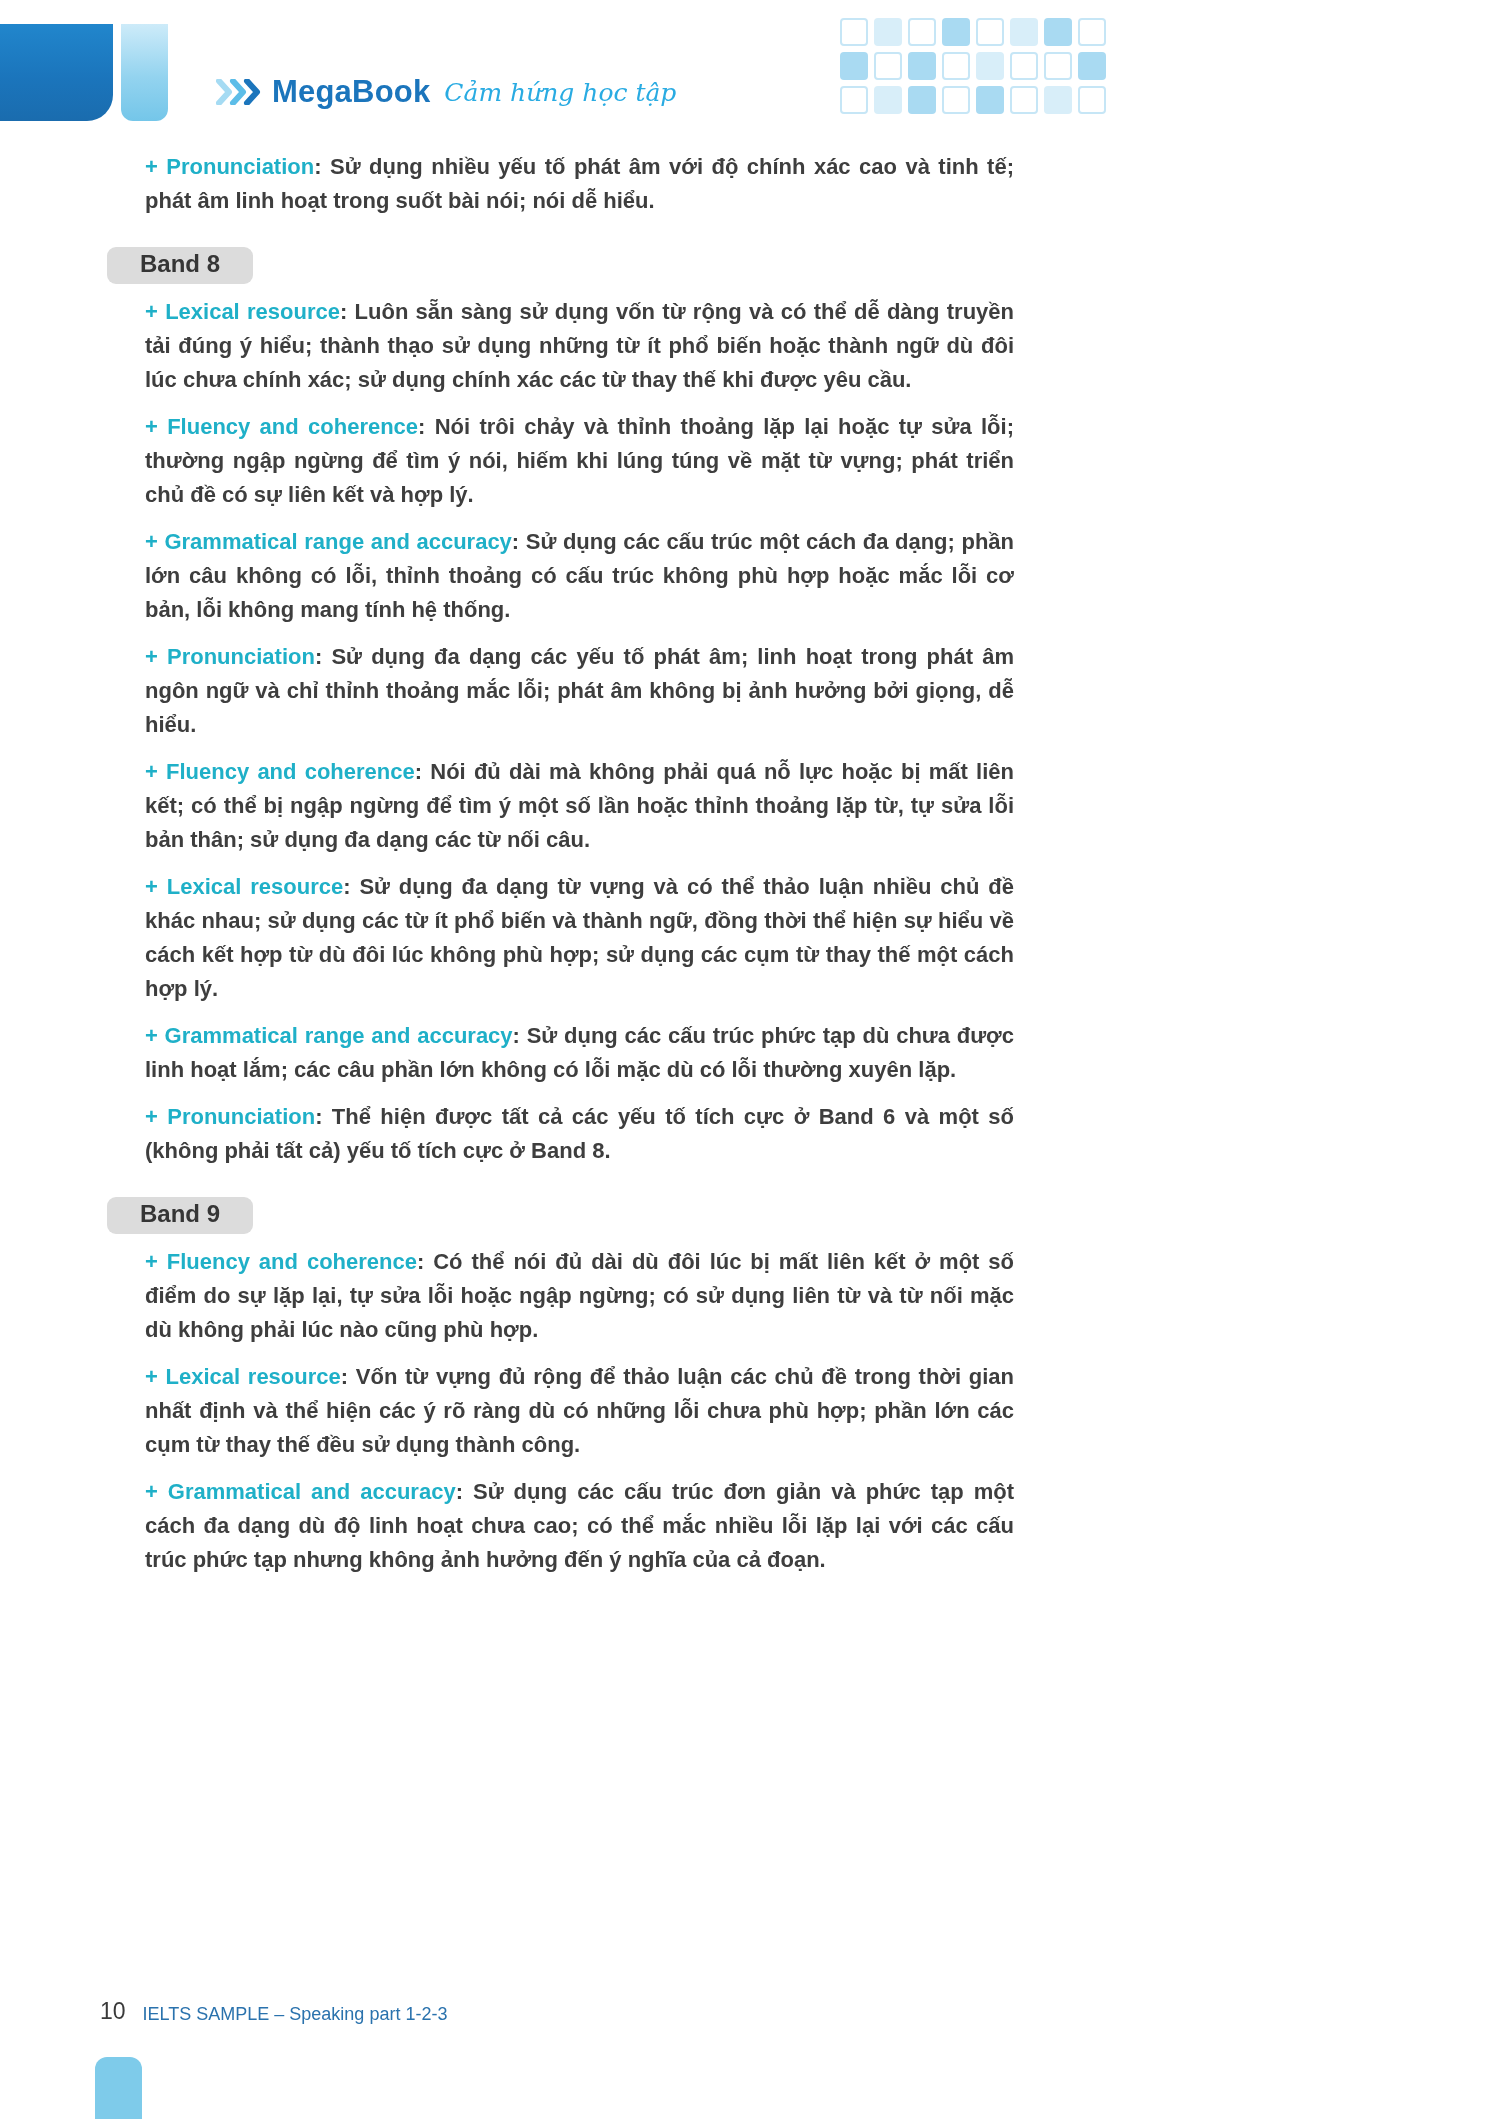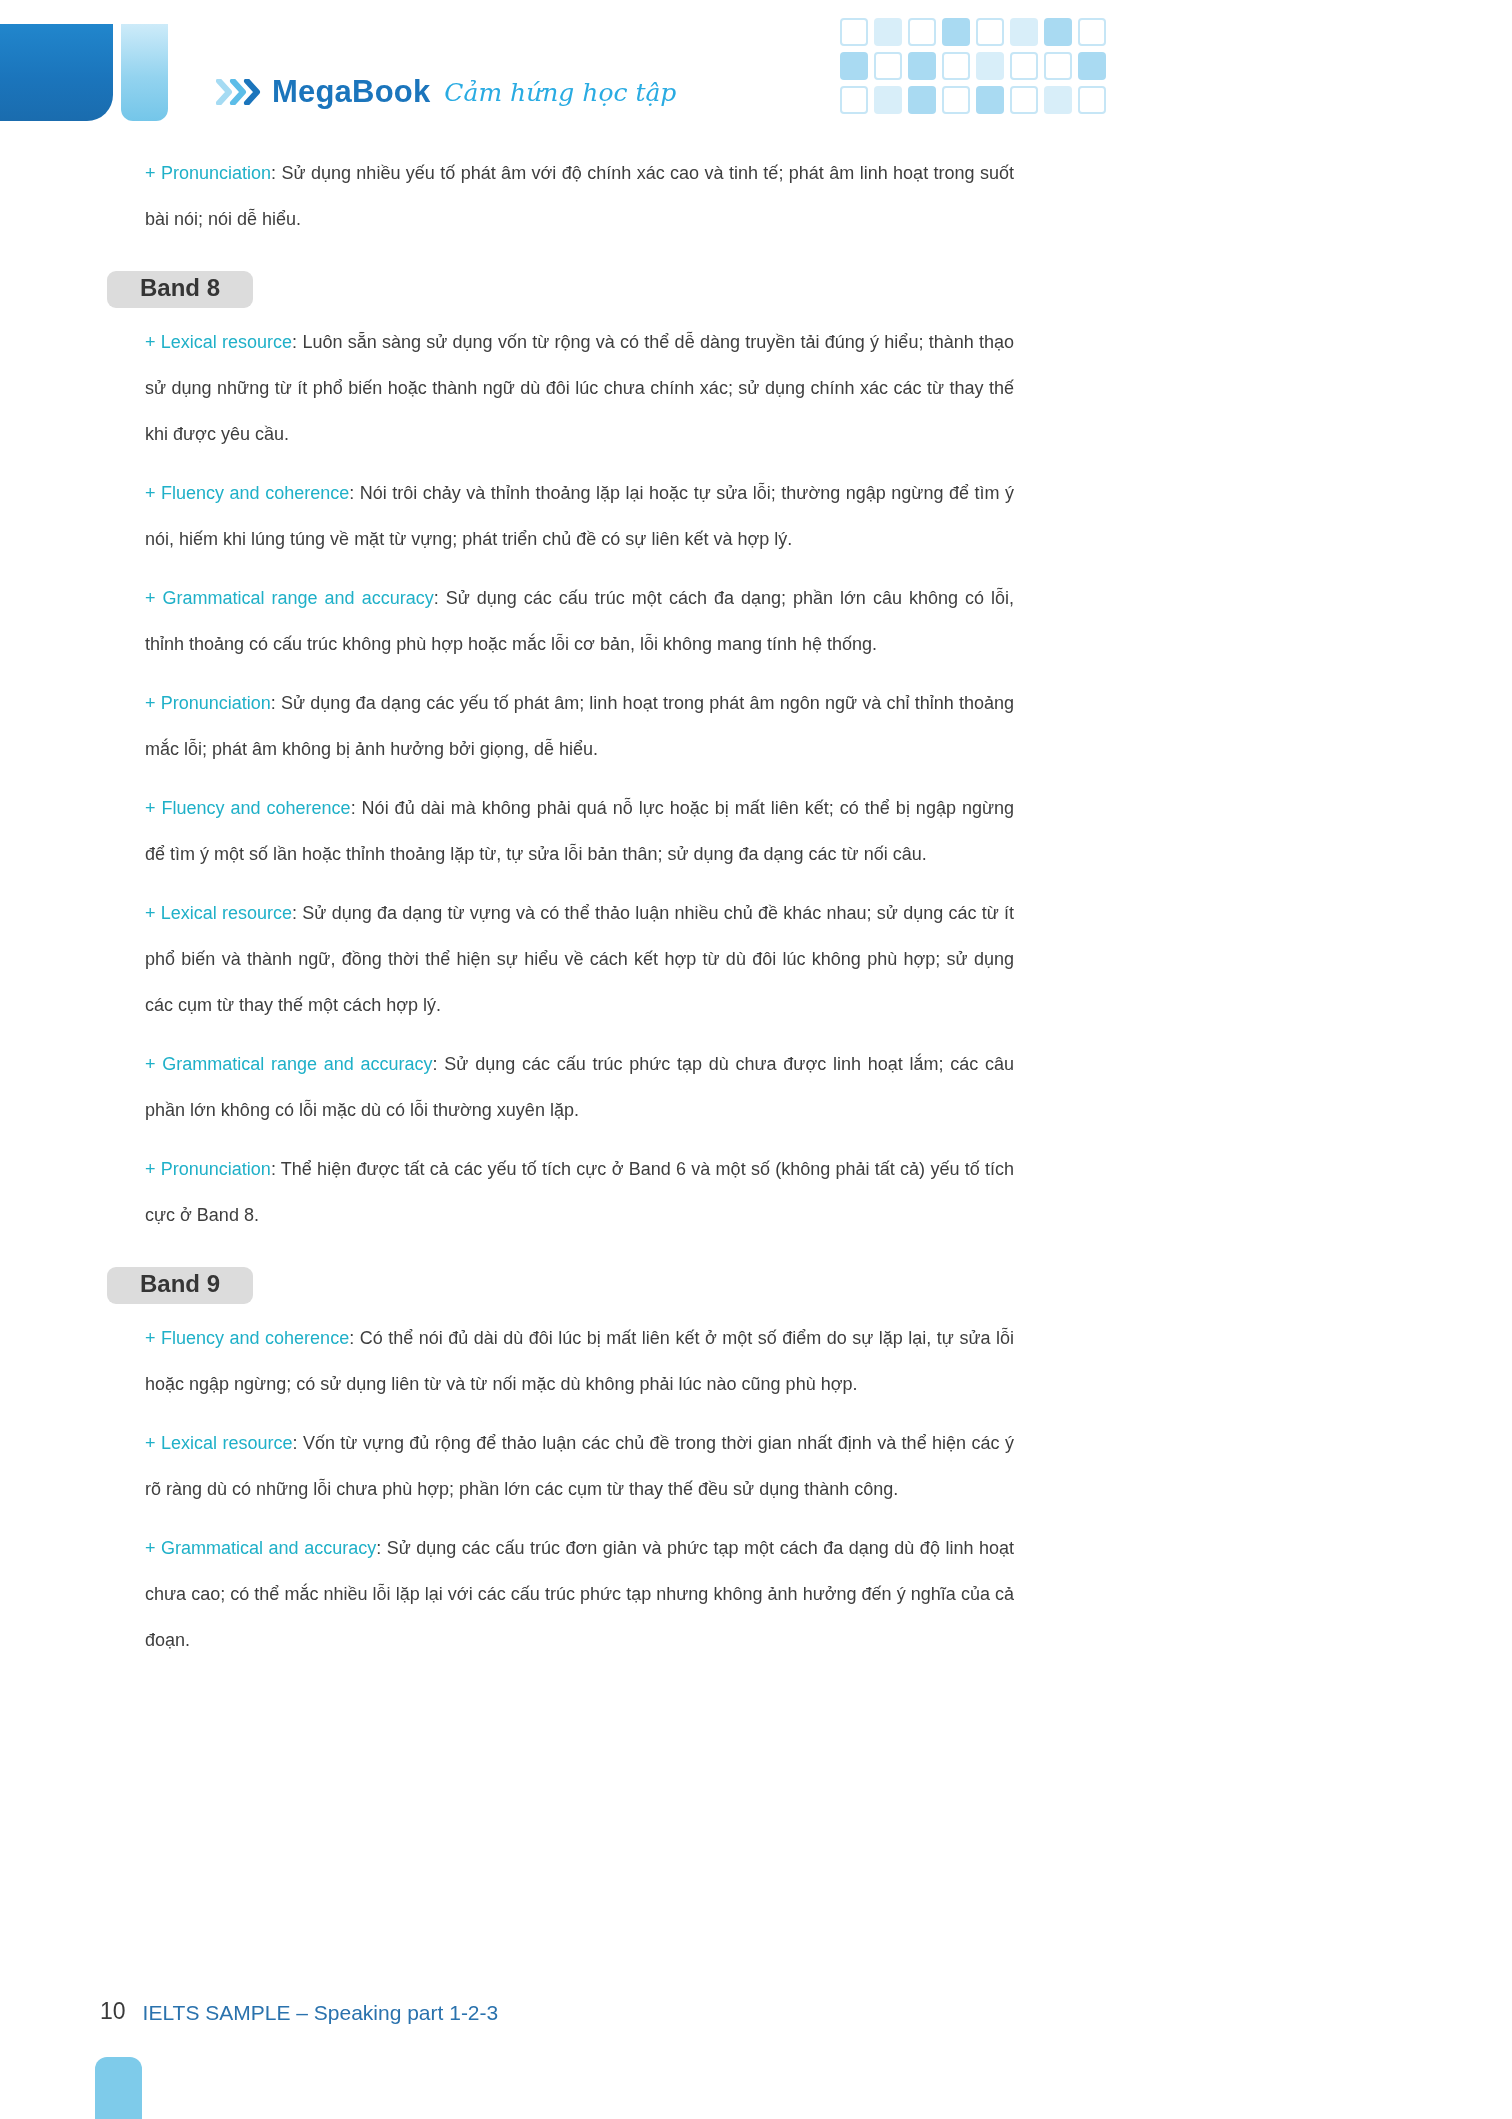--- a/index.html
+++ b/index.html
@@ -38,34 +38,34 @@
     display:grid; grid-template-columns:repeat(8,28px); grid-auto-rows:28px; gap:6px;
   }
   .sq { border-radius:4px; }
   .sq.o { border:2px solid #c6e6f6; background:transparent; }
   .sq.f { background:#d8eef9; }
   .sq.F { background:#a9daf2; }
 
   
   .content { position:absolute; left:145px; top:150px; width:869px; }
   .criterion {
-    font-size:18px; line-height:46px; text-align:justify;
-    color:#3e3e3e; margin-bottom:13px;
+    font-size:22px; line-height:34px; text-align:justify;
+    color:#3e3e3e; margin-bottom:13px;font-weight:bold;
   }
   .crit-label { color:#1fb0c8; }
   .band-badge {
     display:inline-block; background:#dcdcdc; border-radius:9px;
     padding:3px 33px 6px; margin:16px 0 11px -38px;
   }
   .band-label { font-size:24px; font-weight:bold; color:#353535; }
 
   
   .footer { position:absolute; left:100px; top:1998px; display:flex; align-items:flex-end; gap:17px; }
   .page-number { font-size:23px; color:#3a3a3a; }
-  .footer-title { font-size:21px; color:#2a72ad; }
+  .footer-title { font-size:18px; color:#2a72ad; }
   .corner-square {
     position:absolute; left:95px; top:2057px; width:47px; height:80px;
     background:#7ecbea; border-radius:12px;
   }
 </style>
 </head>
 <body>
 
 <div class="page">
 

